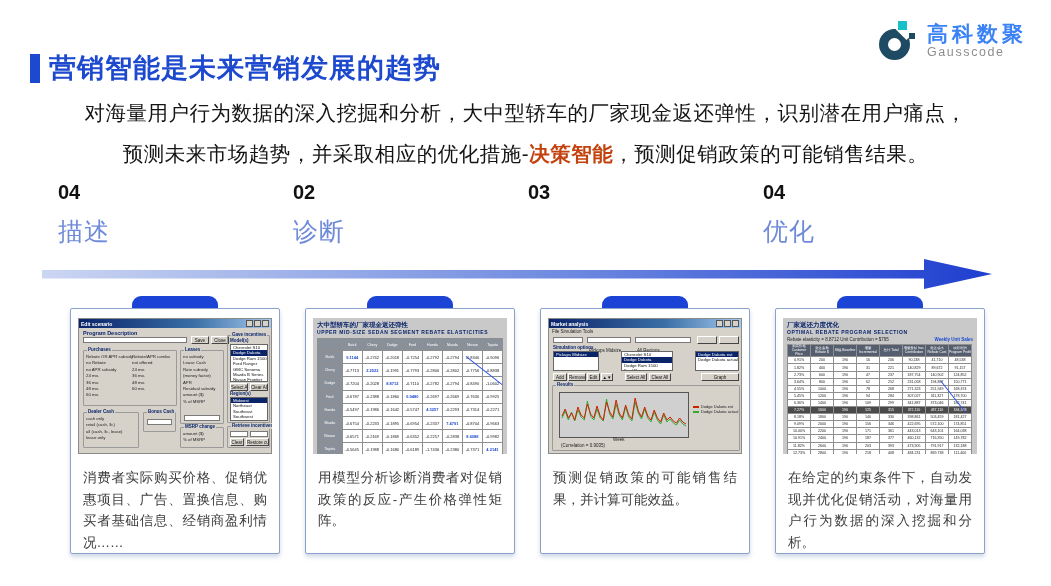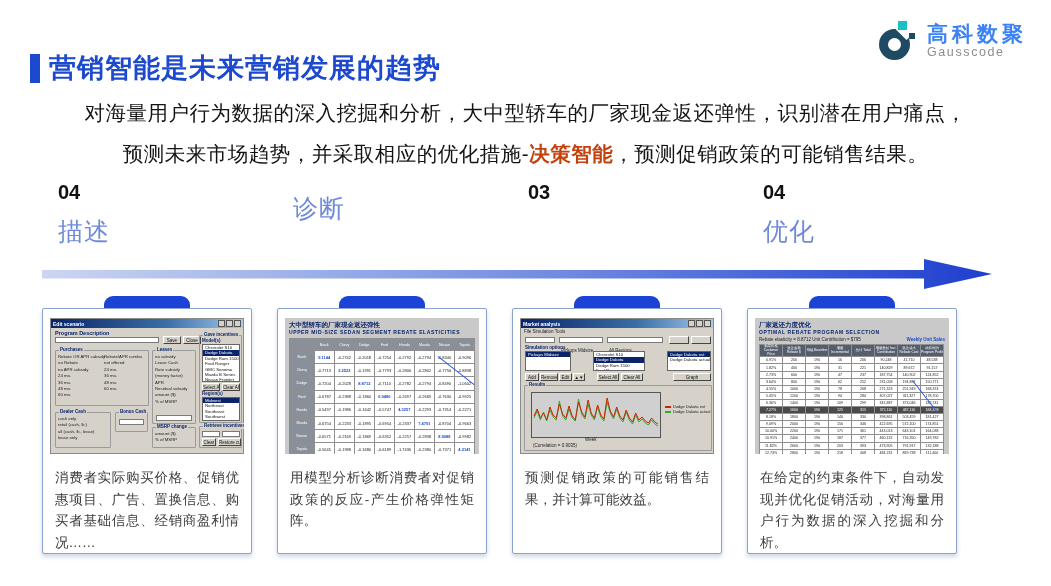--- a/index.html
+++ b/index.html
@@ -29,21 +29,21 @@
   
   .steps{position:absolute;top:181px;left:58px;display:flex;}
   .step{width:210px;margin-right:25px;}
   .step-num{font-size:20px;font-weight:bold;color:#111;}
   .step-label{font-size:25px;color:#6F8AD8;margin-top:11px;letter-spacing:1px;}
 
   
   .arrow-svg{position:absolute;top:253px;left:42px;}
 
   
-  .cards{position:absolute;top:296px;left:42px;display:flex;gap:25px;}
+  .cards{position:absolute;top:296px;left:70px;display:flex;gap:25px;}
   .card{position:relative;width:210px;}
   .card-tab{width:86px;height:13px;margin:0 auto -1px auto;background:#1B44D6;border-radius:9px 9px 0 0;}
   .card-box{position:relative;height:246px;background:#fff;border:1px solid #8AA2CC;border-radius:2px;
             box-shadow:0 3px 4px rgba(120,145,190,0.35);box-sizing:border-box;}
   .shot{position:absolute;left:7px;top:9px;width:194px;height:136px;overflow:hidden;}
   .caption{position:absolute;left:0;top:152px;right:0;padding:6px 12px;font-size:13.5px;
            line-height:1.6;color:#3d3d3d;text-align:justify;}
 
   
   .win{position:absolute;inset:0;background:#D6D2CA;border:1px solid #8a8a8a;box-sizing:border-box;}
@@ -119,20 +119,21 @@
     <span>对海量用户行为数据的深入挖掘和分析，大中型轿车的厂家现金返还弹性，识别潜在用户痛点，</span><br>
     <span>预测未来市场趋势，并采取相应的优化措施-</span><span class="hl">决策智能</span><span>，预测促销政策的可能销售结果。</span>
   </div>
 
   <div class="steps">
     <div class="step">
       <div class="step-num">04</div>
       <div class="step-label">描述</div>
     </div>
     <div class="step">
+      <div class="step-num">02</div>
       <div class="step-label">诊断</div>
     </div>
     <div class="step">
       <div class="step-num">03</div>
     </div>
     <div class="step">
       <div class="step-num">04</div>
       <div class="step-label">优化</div>
     </div>
   </div>

